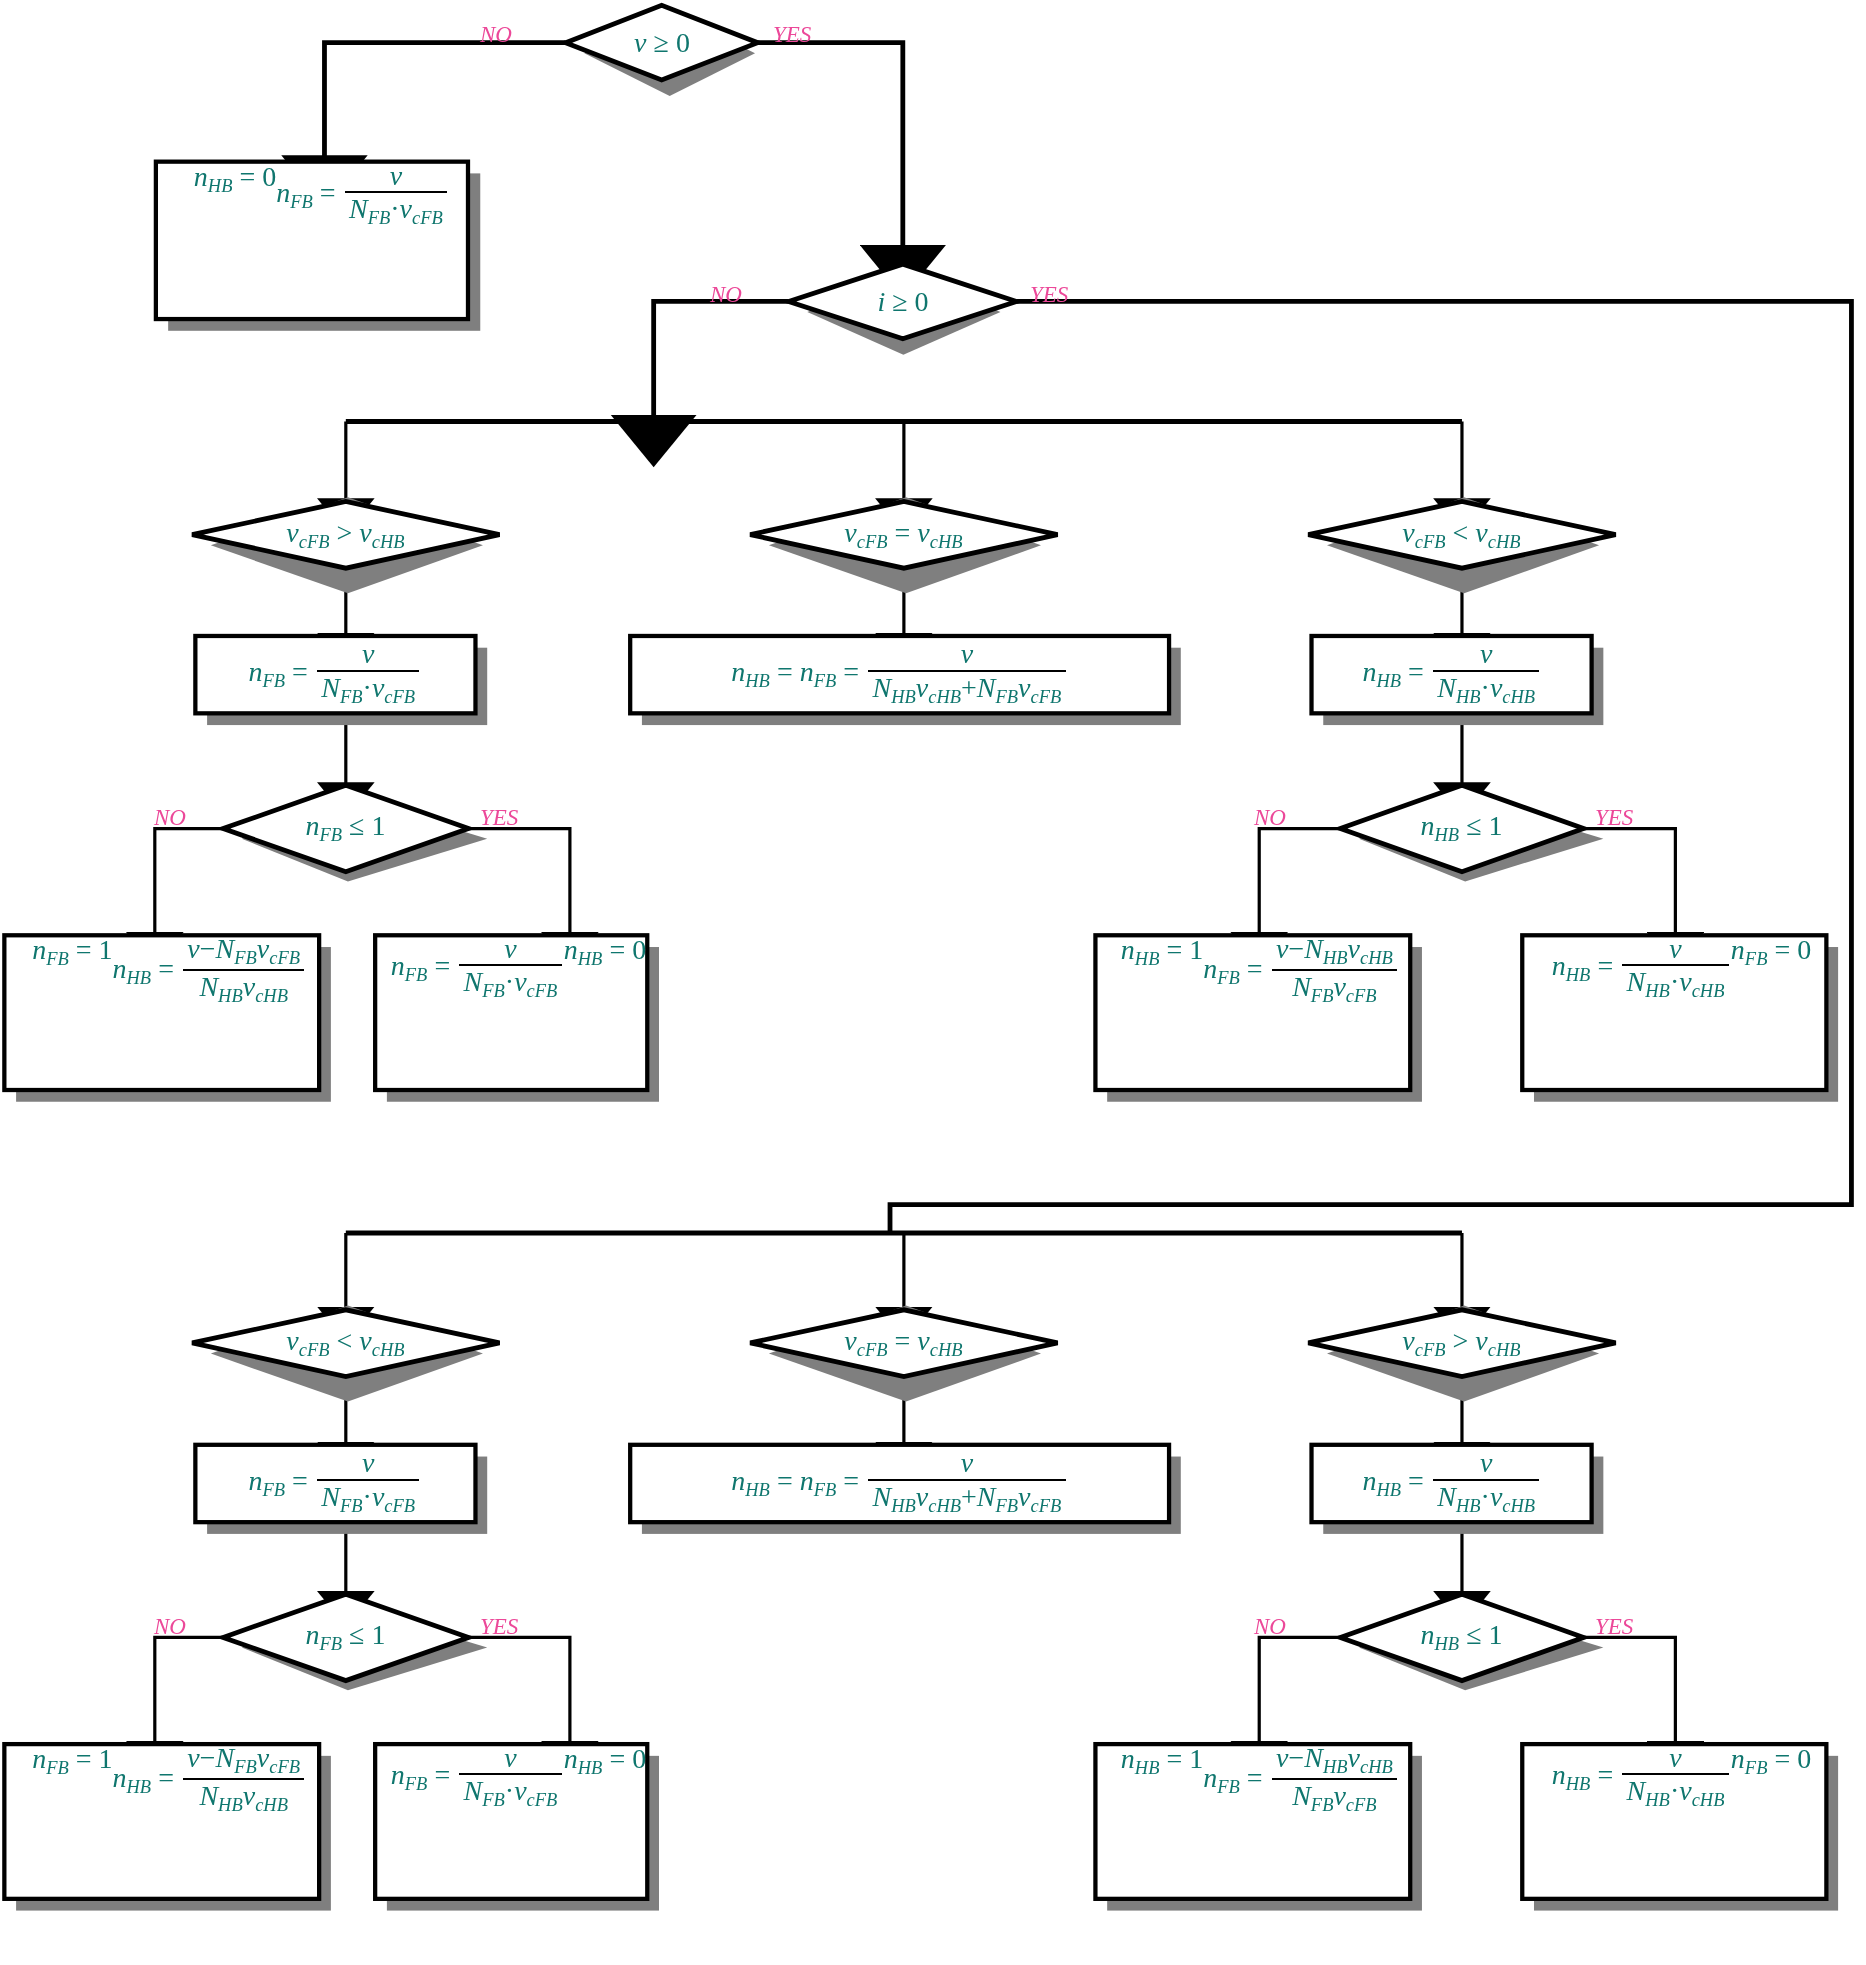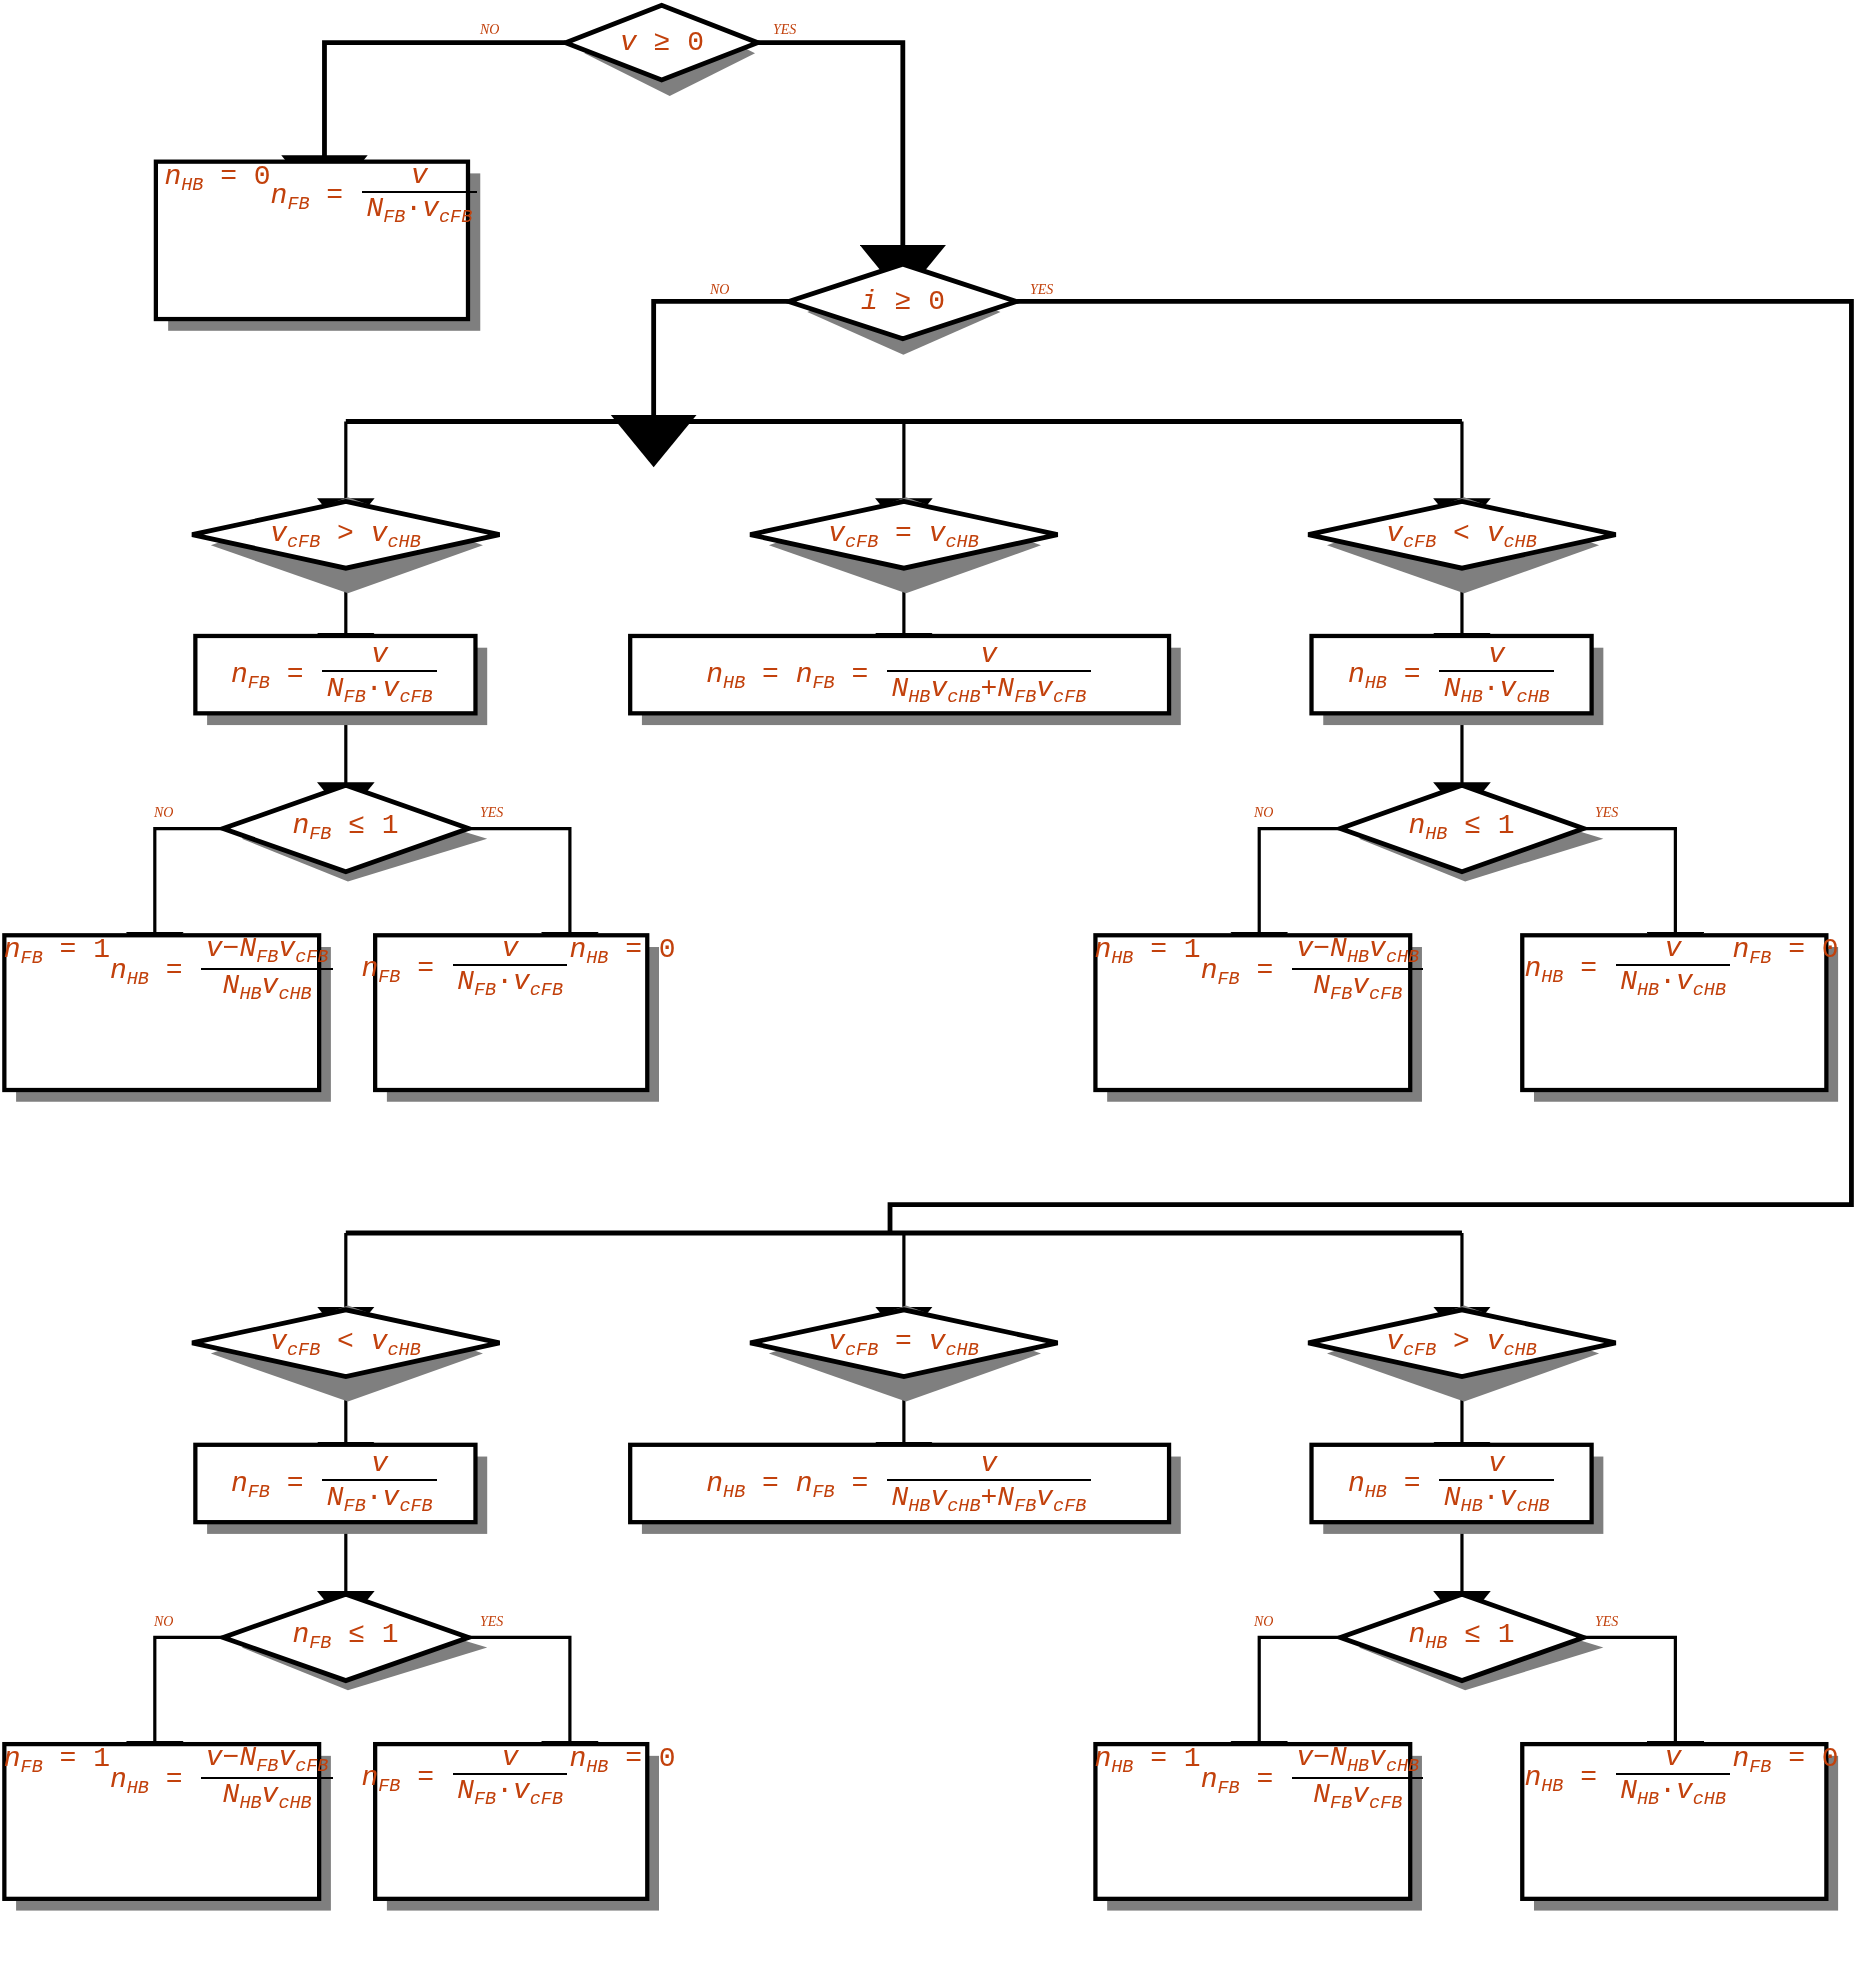--- a/index.html
+++ b/index.html
@@ -7,24 +7,24 @@
   #stage{position:relative;width:1867px;height:1965px;background:#fff;overflow:hidden;}
   svg{position:absolute;left:0;top:0;width:1867px;height:1965px;}
   .edge{stroke:#000;fill:none;}
   .edge-thick{stroke-width:9;}
   .edge-thin{stroke-width:6;}
   .shadow{fill:#7f7f7f;}
   .shape{fill:#ffffff;stroke:#000000;}
   .box{stroke-width:8;}
   .dia{stroke-width:9;}
   .lbl{position:absolute;font-family:"Liberation Serif",serif;font-style:italic;
-       font-size:14px;color:#c2410c;white-space:nowrap;}
+       font-size:23px;color:#ec4899;white-space:nowrap;}
   .node{position:absolute;display:flex;align-items:center;justify-content:center;
         pointer-events:none;}
-  .math{font-family:Liberation Mono, monospace;font-size:28px;color:#c2410c;
+  .math{font-family:Liberation Serif, serif;font-size:28px;color:#0f766e;
         line-height:1.05;white-space:nowrap;}
   .math .it{font-style:italic;}
   .sub{font-size:0.66em;vertical-align:-0.32em;font-style:italic;}
   .frac{display:inline-block;vertical-align:middle;text-align:center;
         margin:0 2.1px;position:relative;top:-1.1px;}
   .frac .num{display:block;padding:0 4.3px 1.1px 4.3px;}
   .frac .den{display:block;border-top:2.7px solid #000;padding:1.1px 4.3px 0 4.3px;}
   .row{display:block;}
   .gap{display:block;height:18px;}
   .stack{display:flex;flex-direction:row;justify-content:center;}

